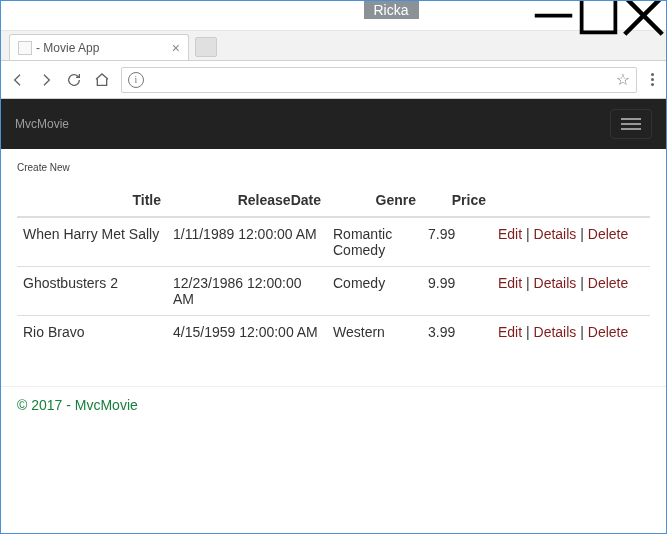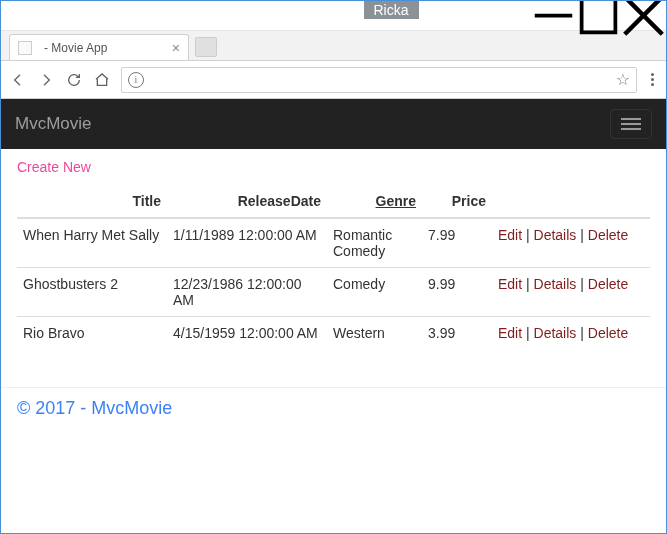--- a/index.html
+++ b/index.html
@@ -55,21 +55,21 @@
     .tab {
       background: #fff;
       border: 1px solid #d0d0d0;
       border-bottom: none;
       border-radius: 3px 3px 0 0;
       height: 26px;
       width: 180px;
       display: flex;
       align-items: center;
       padding: 0 8px;
-      gap: 12px;
+      gap: 4px;
       font-size: 12px;
       color: #555;
     }
     .tab-favicon {
       width: 14px;
       height: 14px;
       border: 1px solid #ccc;
       background: #f9f9f9;
     }
     .tab-title { flex: 1; overflow: hidden; white-space: nowrap; }
@@ -144,41 +144,41 @@
     .page-navbar {
       background: #222;
       height: 50px;
       display: flex;
       align-items: center;
       justify-content: space-between;
       padding: 0 14px;
     }
     .brand {
       color: #9d9d9d;
-      font-size: 17px;
+      font-size: 12px;
     }
     .hamburger {
       border: 1px solid #333;
       border-radius: 4px;
       padding: 8px 10px;
       display: flex;
       flex-direction: column;
       gap: 3px;
     }
     .hamburger span {
       width: 20px; height: 2px;
       background: #999;
     }
     
     .content {
       padding: 10px 16px 20px;
     }
     .create-link {
-      color: #ec4899;
-      font-size: 14px;
+      color: #404040;
+      font-size: 10px;
       text-decoration: none;
     }
     table {
       width: 100%;
       border-collapse: collapse;
       margin-top: 10px;
       font-size: 14px;
     }
     th {
       text-align: right;
@@ -198,26 +198,26 @@
       text-decoration: none;
     }
     .row-actions { color: #333; }
     hr.footer-sep {
       border: none;
       border-top: 1px solid #eee;
       margin: 18px 0 10px;
     }
     .footer {
       padding: 0 16px 12px;
-      font-size: 18px;
-      color: #3b82f6;
+      font-size: 14px;
+      color: #15803d;
     }
     .col-title { width: 150px; }
     .col-date { width: 160px; margin-top: 27px; }
-    .col-genre { width: 95px; text-decoration: underline; }
+    .col-genre { width: 95px; }
     .col-price { width: 70px; }
   </style>
 </head>
 <body>
 
 <div class="titlebar">
   <div class="user-tag">Ricka</div>
   <div class="win-btn">
     <svg viewBox="0 0 12 12">
         <line x1="1" y1="6" x2="11" y2="6" stroke="#000" stroke-width="1"></line>

